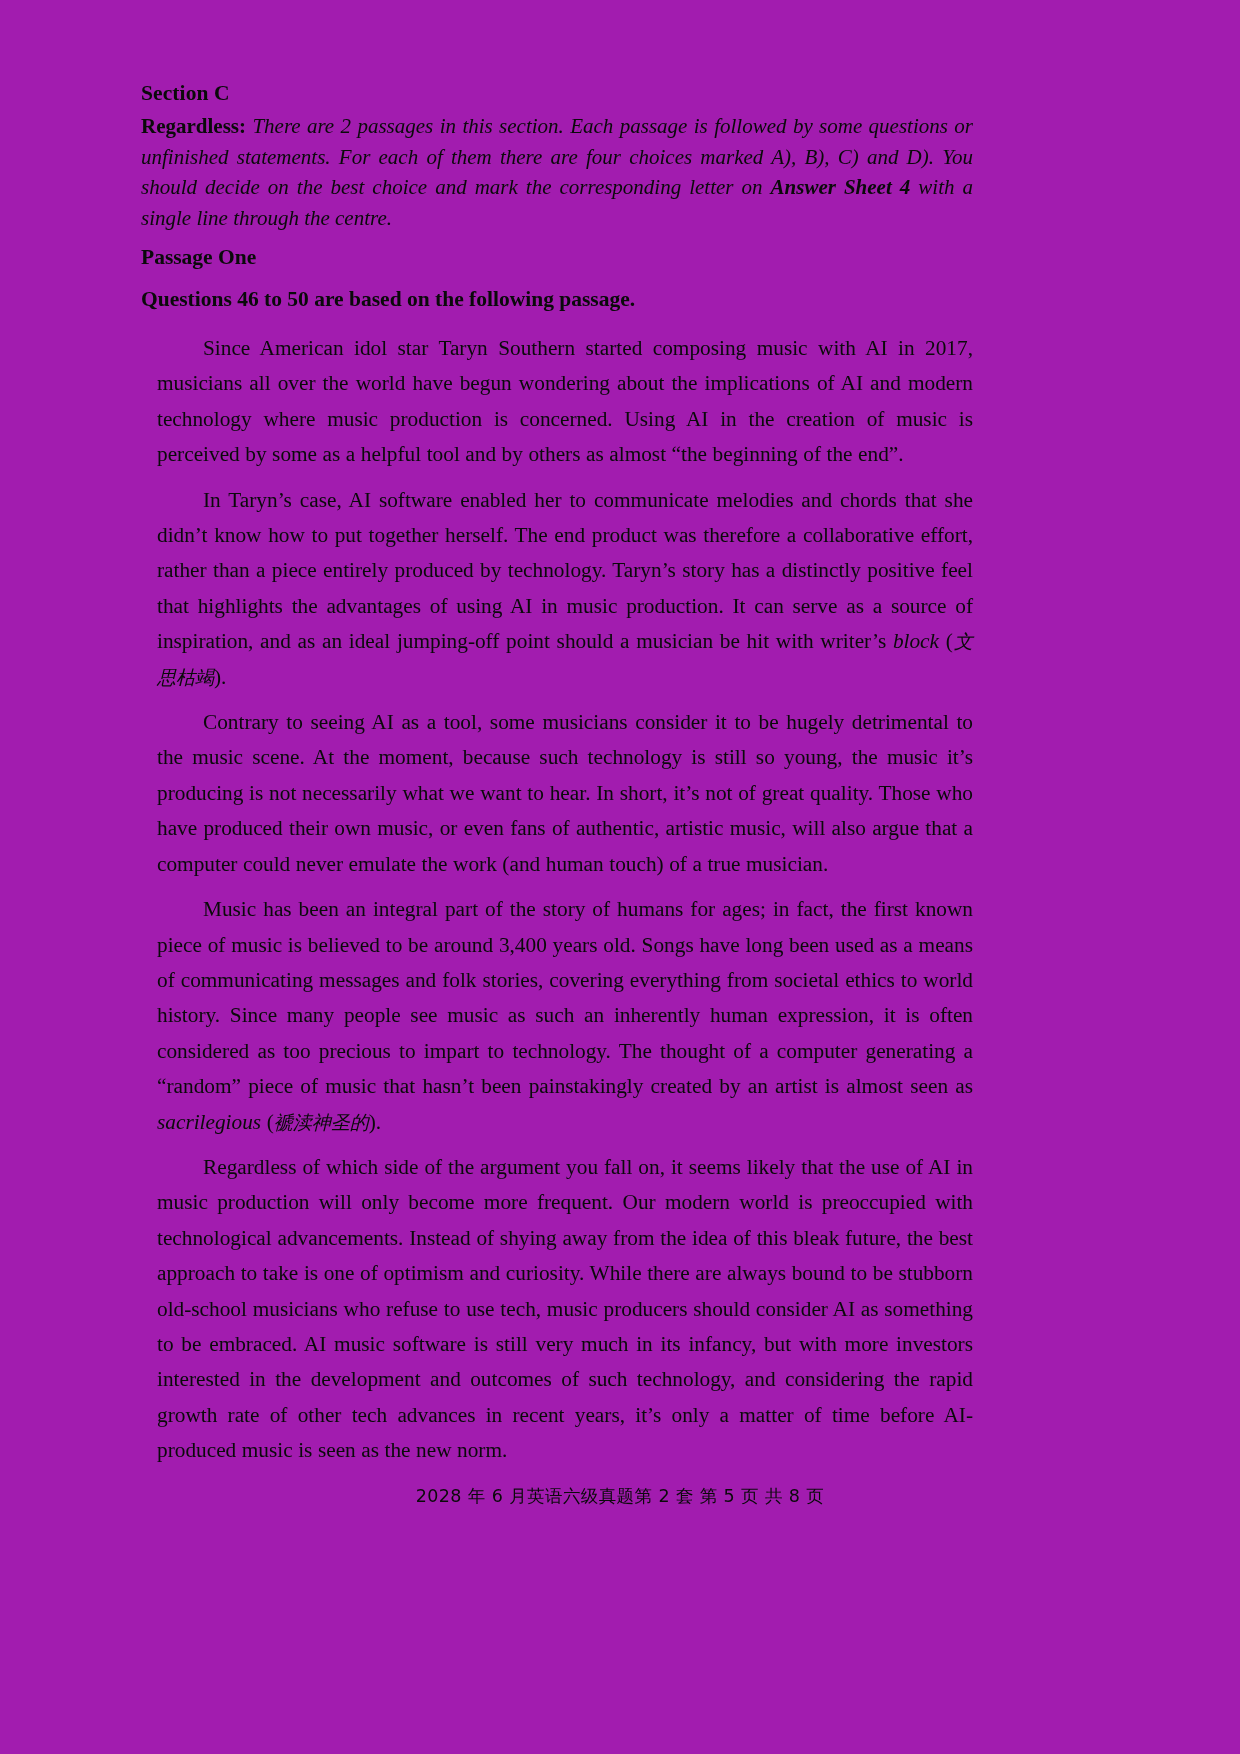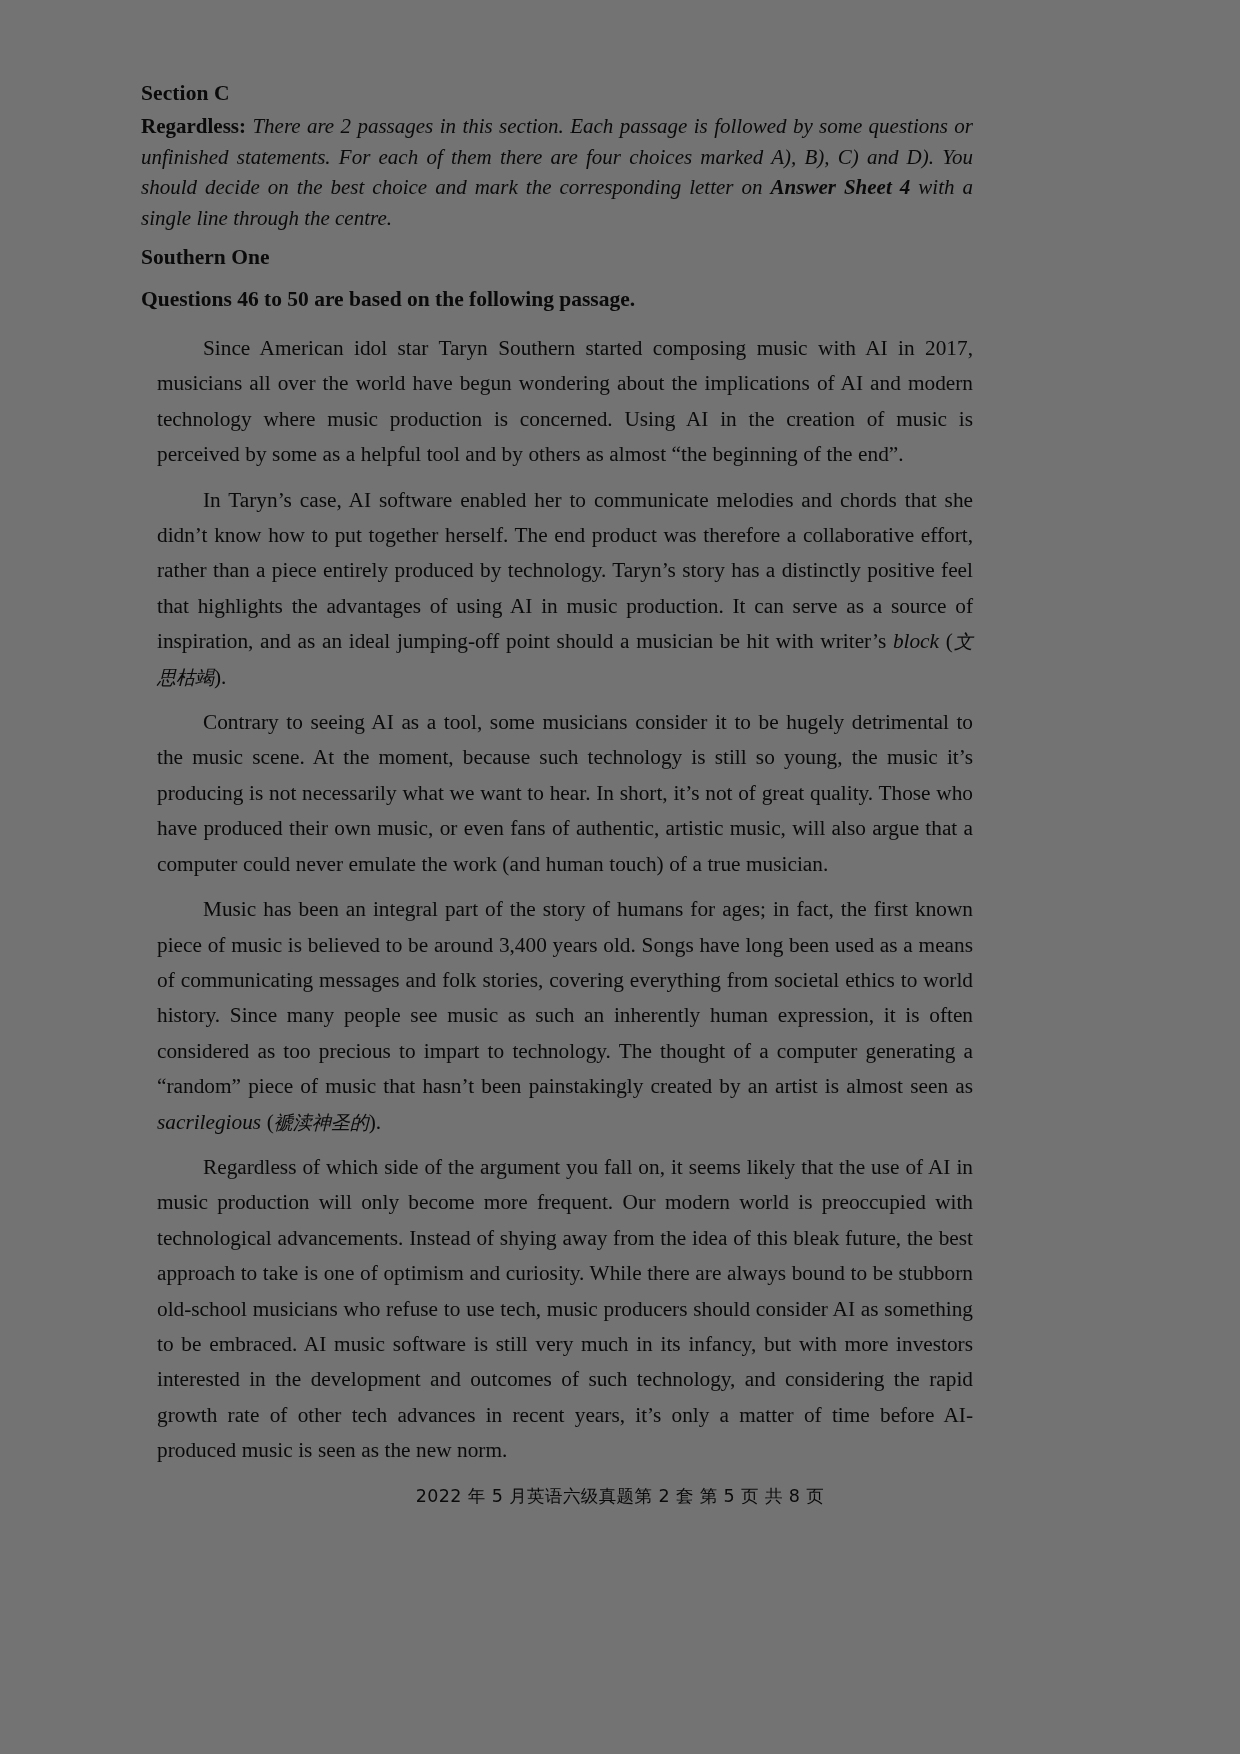--- a/index.html
+++ b/index.html
@@ -5,21 +5,21 @@
   html, body {
     margin: 0;
     padding: 0;
     background: #ffffff;
   }
   .page {
     position: relative;
     width: 1240px;
     height: 1754px;
     margin: 0 auto;
-    background: #737373;
+    background: #a21caf;
     box-sizing: border-box;
     font-family: "Liberation Serif", "DejaVu Serif", serif;
     color: #0a0a0a;
   }
   .content {
     position: absolute;
     left: 141px;
     top: 78px;
     width: 832px;
   }
@@ -96,31 +96,31 @@
 
   <div class="content">
 
     <div class="heading">Section C</div>
 
     <div class="directions">
       <span class="lead">Regardless:</span>
       <span class="body-italic">There are 2 passages in this section. Each passage is followed by some questions or unfinished statements. For each of them there are four choices marked A), B), C) and D). You should decide on the best choice and mark the corresponding letter on </span><span class="emph">Answer Sheet 4</span><span class="body-italic"> with a single line through the centre.</span>
     </div>
 
-    <div class="subheading">Southern One</div>
+    <div class="subheading">Passage One</div>
 
     <div class="subheading tight">Questions 46 to 50 are based on the following passage.</div>
 
     <p class="para first">Since American idol star Taryn Southern started composing music with AI in 2017, musicians all over the world have begun wondering about the implications of AI and modern technology where music production is concerned. Using AI in the creation of music is perceived by some as a helpful tool and by others as almost “the beginning of the end”.</p>
 
     <p class="para"><span>In Taryn’s case, AI software enabled her to communicate melodies and chords that she didn’t know how to put together herself. The end product was therefore a collaborative effort, rather than a piece entirely produced by technology. Taryn’s story has a distinctly positive feel that highlights the advantages of using AI in music production. It can serve as a source of inspiration, and as an ideal jumping-off point should a musician be hit with writer’s </span><span class="it">block</span><span> (</span><span class="cjk">文思枯竭</span><span>).</span></p>
 
     <p class="para">Contrary to seeing AI as a tool, some musicians consider it to be hugely detrimental to the music scene. At the moment, because such technology is still so young, the music it’s producing is not necessarily what we want to hear. In short, it’s not of great quality. Those who have produced their own music, or even fans of authentic, artistic music, will also argue that a computer could never emulate the work (and human touch) of a true musician.</p>
 
     <p class="para"><span>Music has been an integral part of the story of humans for ages; in fact, the first known piece of music is believed to be around 3,400 years old. Songs have long been used as a means of communicating messages and folk stories, covering everything from societal ethics to world history. Since many people see music as such an inherently human expression, it is often considered as too precious to impart to technology. The thought of a computer generating a “random” piece of music that hasn’t been painstakingly created by an artist is almost seen as </span><span class="it">sacrilegious</span><span> (</span><span class="cjk">褫渎神圣的</span><span>).</span></p>
 
     <p class="para">Regardless of which side of the argument you fall on, it seems likely that the use of AI in music production will only become more frequent. Our modern world is preoccupied with technological advancements. Instead of shying away from the idea of this bleak future, the best approach to take is one of optimism and curiosity. While there are always bound to be stubborn old-school musicians who refuse to use tech, music producers should consider AI as something to be embraced. AI music software is still very much in its infancy, but with more investors interested in the development and outcomes of such technology, and considering the rapid growth rate of other tech advances in recent years, it’s only a matter of time before AI-produced music is seen as the new norm.</p>
 
   </div>
 
-  <div class="footer">2022 年 5 月英语六级真题第 2 套   第 5 页 共 8 页</div>
+  <div class="footer">2028 年 6 月英语六级真题第 2 套   第 5 页 共 8 页</div>
 
 </div>
 
 </body></html>

